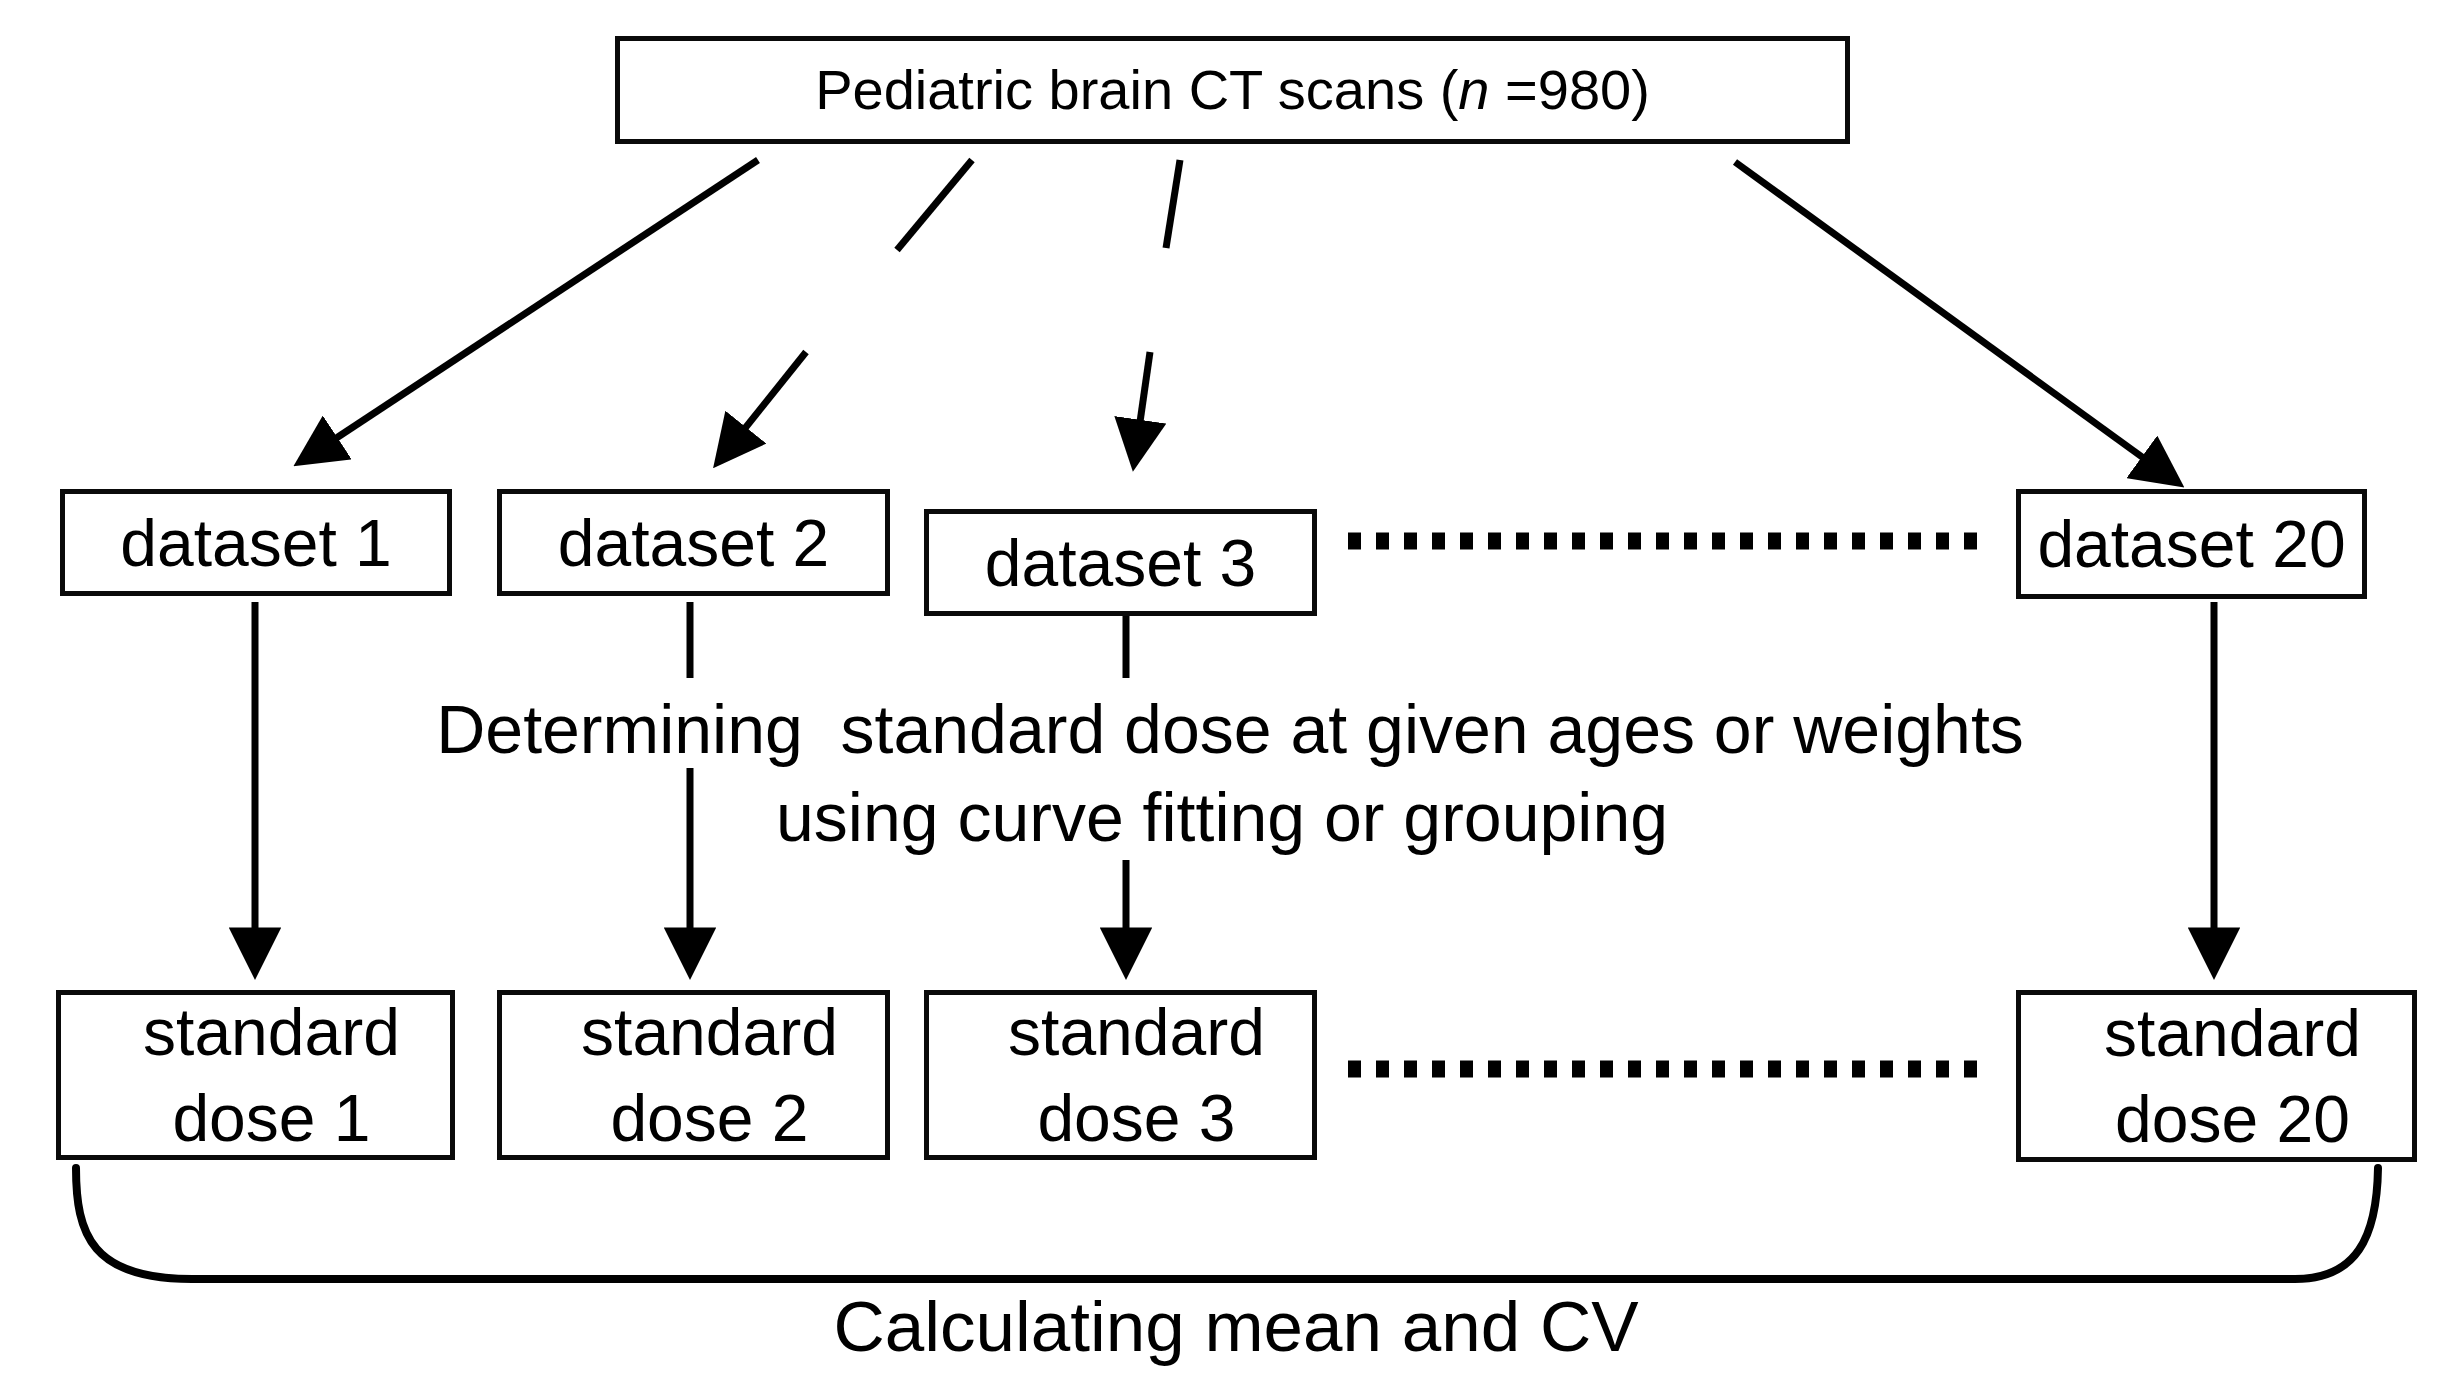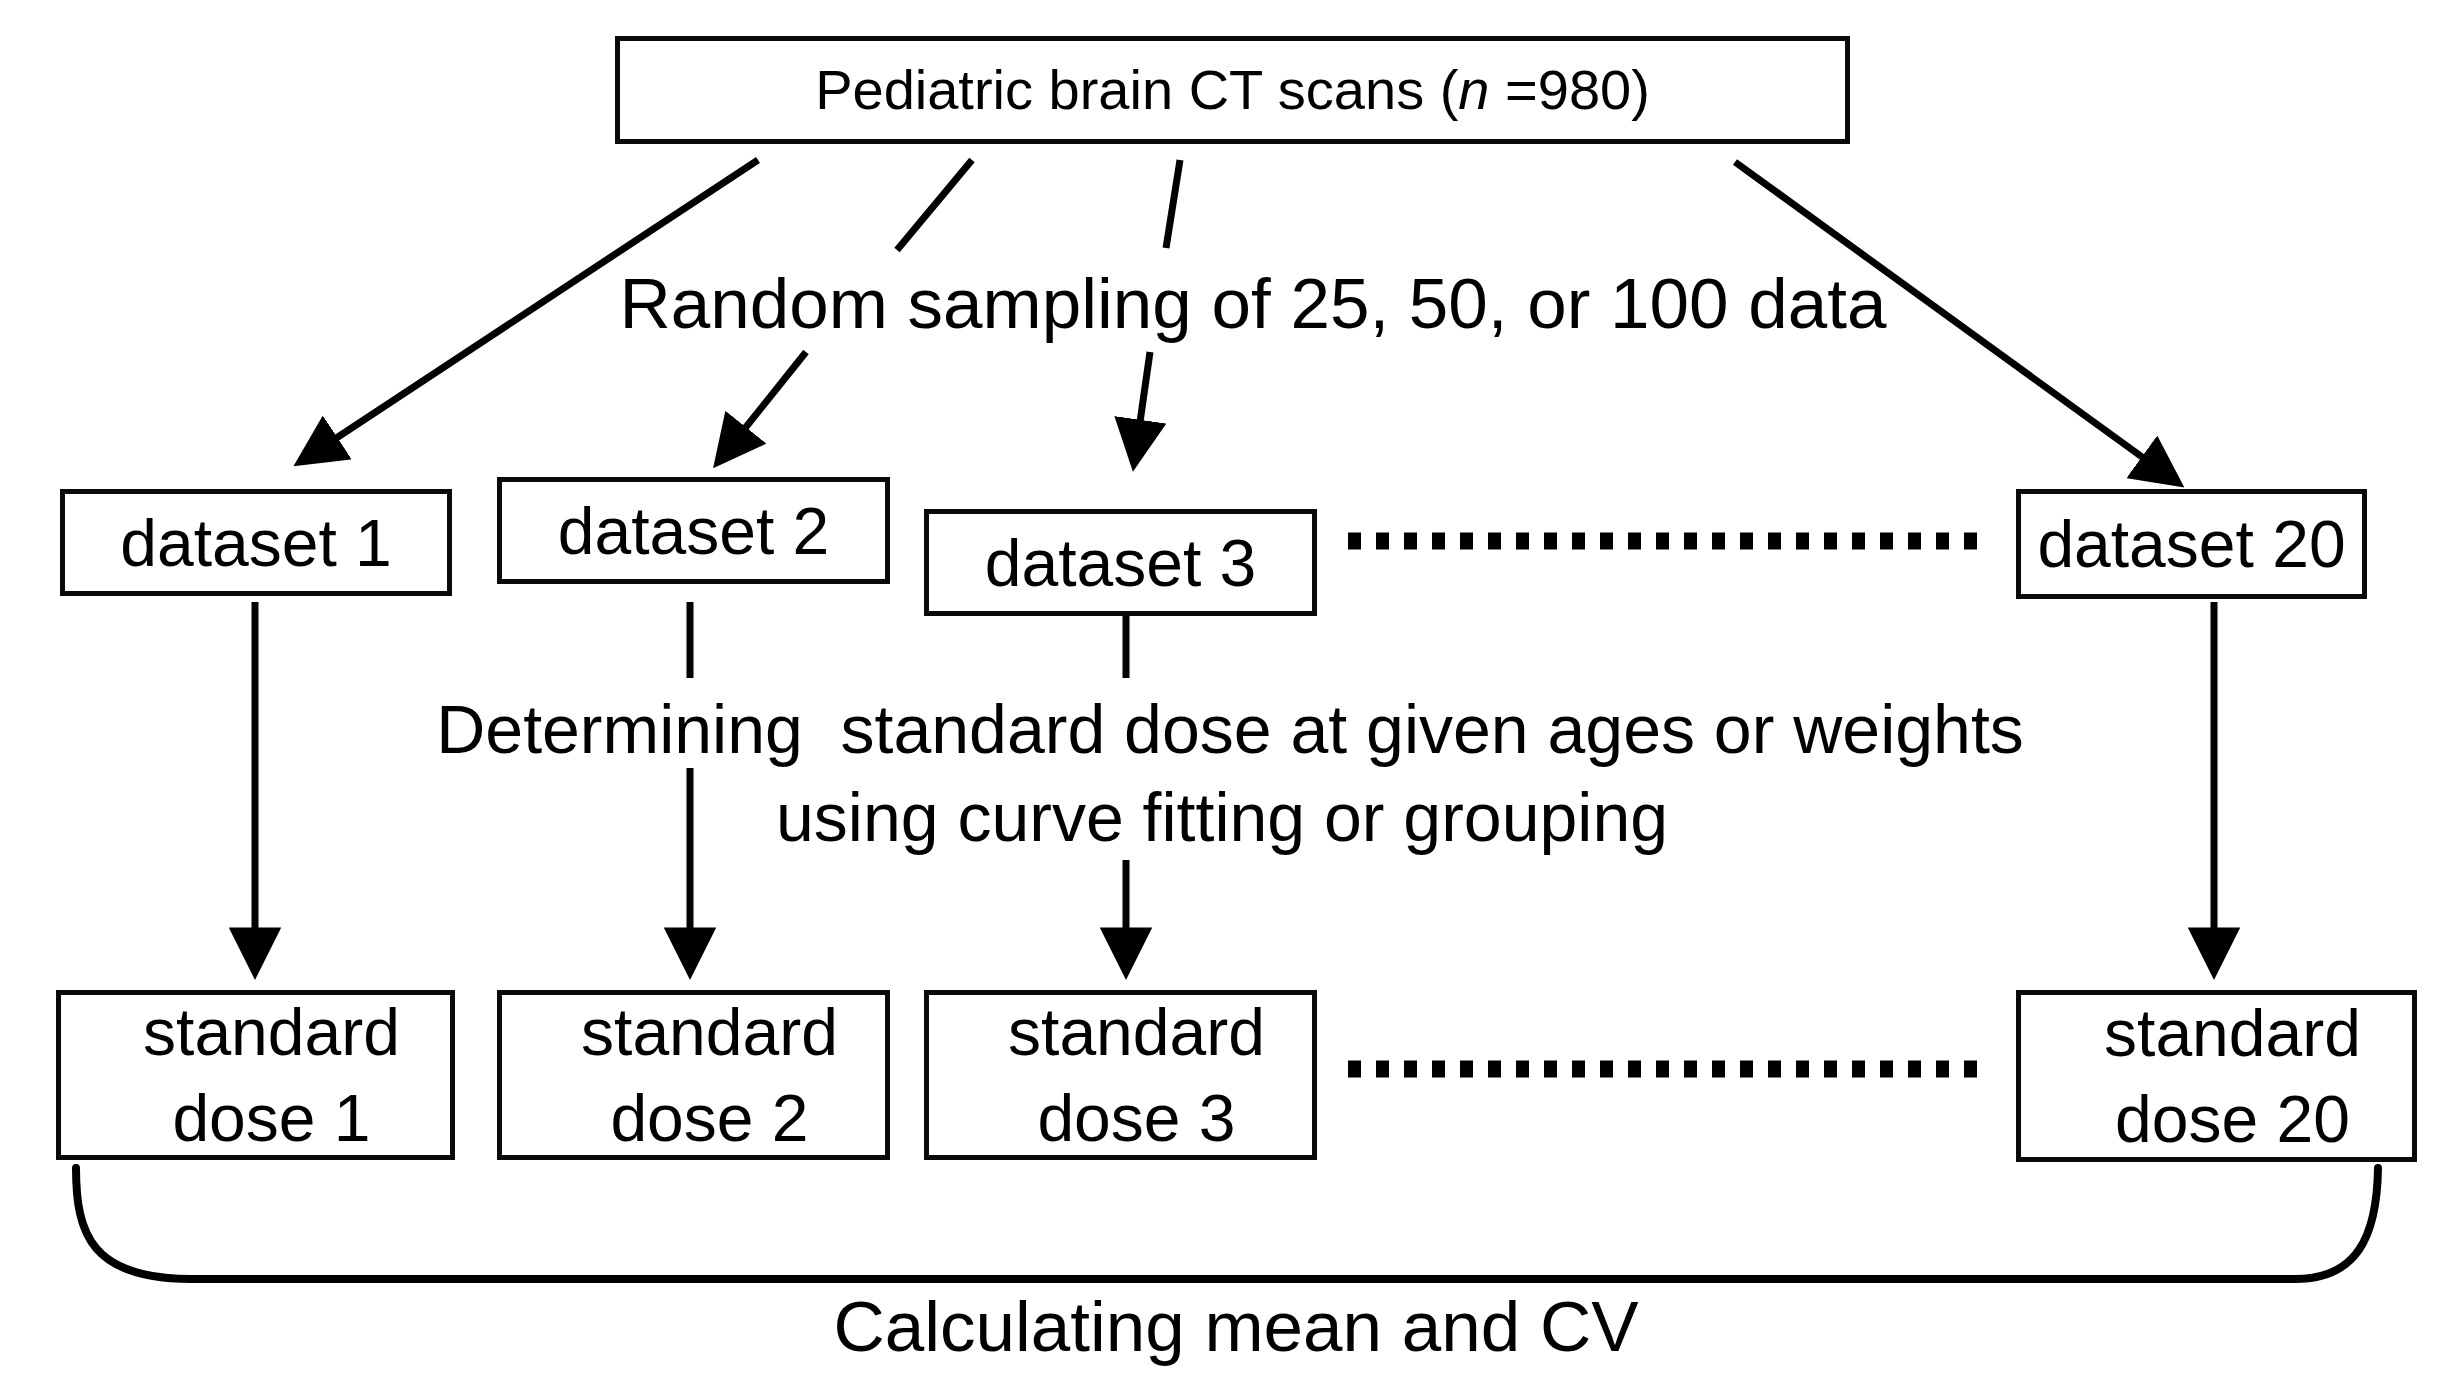--- a/index.html
+++ b/index.html
@@ -32,21 +32,21 @@
     justify-content: center;
     text-align: center;
     font-size: 66px;
     line-height: 1.0;
     white-space: pre;
   }
   .box.two-line { flex-direction: column; padding-left: 32px; }
   .box.two-line .bl { line-height: 86px; }
   .top-box { left: 615px; top: 36px;  width: 1235px; height: 108px; font-size: 56px; }
   .ds1  { left: 60px;   top: 489px; width: 392px; height: 107px; }
-  .ds2  { left: 497px;  top: 477px; width: 393px; height: 107px; }
+  .ds2  { left: 497px;  top: 489px; width: 393px; height: 107px; }
   .ds3  { left: 924px;  top: 489px; width: 393px; height: 107px; margin-top: 20px; }
   .ds20 { left: 2016px; top: 489px; width: 351px; height: 110px; }
   .sd1  { left: 56px;   top: 990px; width: 399px; height: 170px; }
   .sd2  { left: 497px;  top: 990px; width: 393px; height: 170px; }
   .sd3  { left: 924px;  top: 990px; width: 393px; height: 170px; }
   .sd20 { left: 2016px; top: 990px; width: 401px; height: 172px; }
   .flabel {
     position: absolute;
     white-space: pre;
     font-size: 68px;
@@ -88,21 +88,20 @@
     <line x1="1348" y1="541" x2="1992" y2="541" stroke="#000" stroke-width="17" stroke-dasharray="13 15"></line>
     <line x1="1348" y1="1069" x2="1992" y2="1069" stroke="#000" stroke-width="17" stroke-dasharray="13 15"></line>
 
     <path d="M 76 1168 C 76 1235 92 1279 192 1279 L 2295 1279 C 2356 1279 2377 1238 2378 1168" fill="none" stroke="#000" stroke-width="8" stroke-linecap="round"></path>
   </svg>
 
   <div class="box top-box">
     <span>Pediatric brain CT scans (</span><span class="ital">n</span><span> =980)</span>
   </div>
 
-  <div class="flabel lbl-random">Random sampling of 25, 50, or 100 data</div>
   <div class="flabel lbl-det1">Determining  standard dose at given ages or weights</div>
   <div class="flabel lbl-det2">using curve fitting or grouping</div>
   <div class="flabel lbl-calc">Calculating mean and CV</div>
 
   <div class="box ds1">
     <span>dataset 1</span>
   </div>
   <div class="box ds2">
     <span>dataset 2</span>
   </div>

